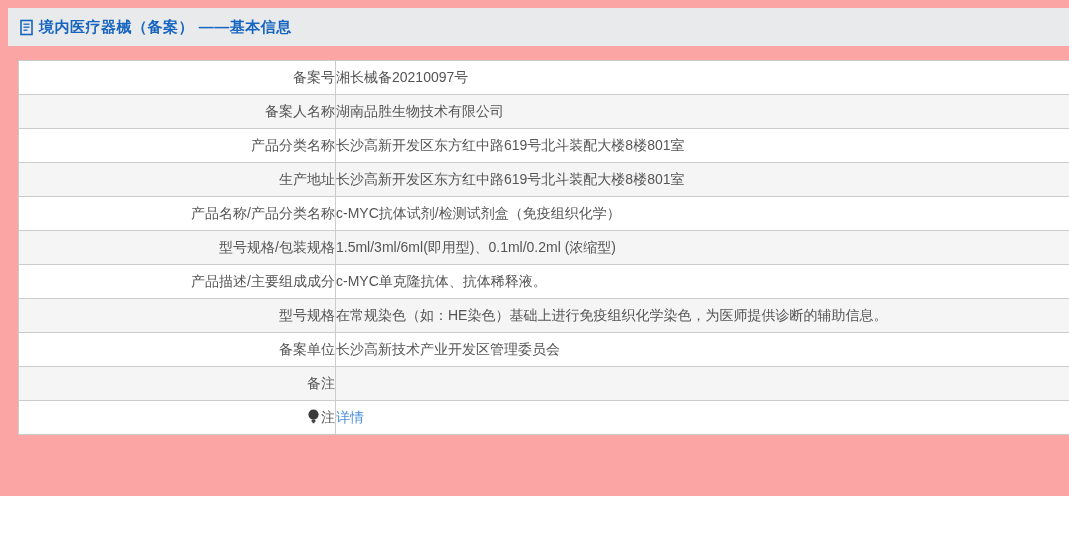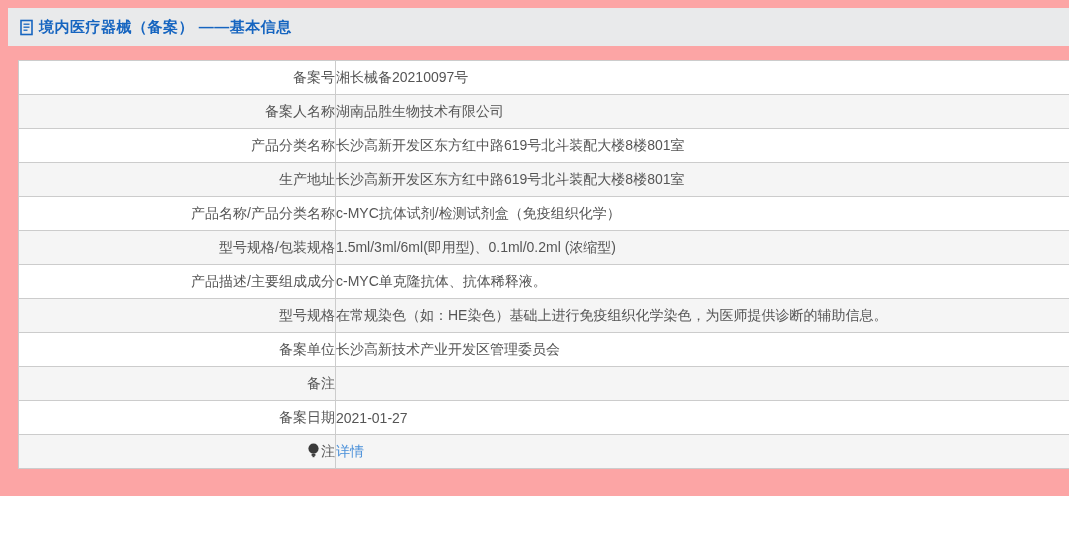--- a/index.html
+++ b/index.html
@@ -139,24 +139,20 @@
         </tr>
         <tr>
           <td class="label-cell">备案单位</td>
           <td class="value-cell">长沙高新技术产业开发区管理委员会</td>
         </tr>
         <tr>
           <td class="label-cell">备注</td>
           <td class="value-cell"></td>
         </tr>
         <tr>
-          <td class="label-cell">备案日期</td>
-          <td class="value-cell">2021-01-27</td>
-        </tr>
-        <tr>
           <td class="label-cell"><span class="bulb-icon"><svg viewBox="0 0 13 15" width="13" height="15">
                 <circle cx="6.5" cy="5.6" r="5.1" fill="#3a3a3a"></circle>
                 <rect x="4.6" y="10.8" width="3.8" height="2.1" fill="#3a3a3a"></rect>
                 <rect x="5.5" y="12.9" width="2" height="1.3" fill="#3a3a3a"></rect>
               </svg></span>注</td>
           <td class="value-cell"><a href="#" class="detail-link">详情</a></td>
         </tr>
       </tbody>
   </table>
 

